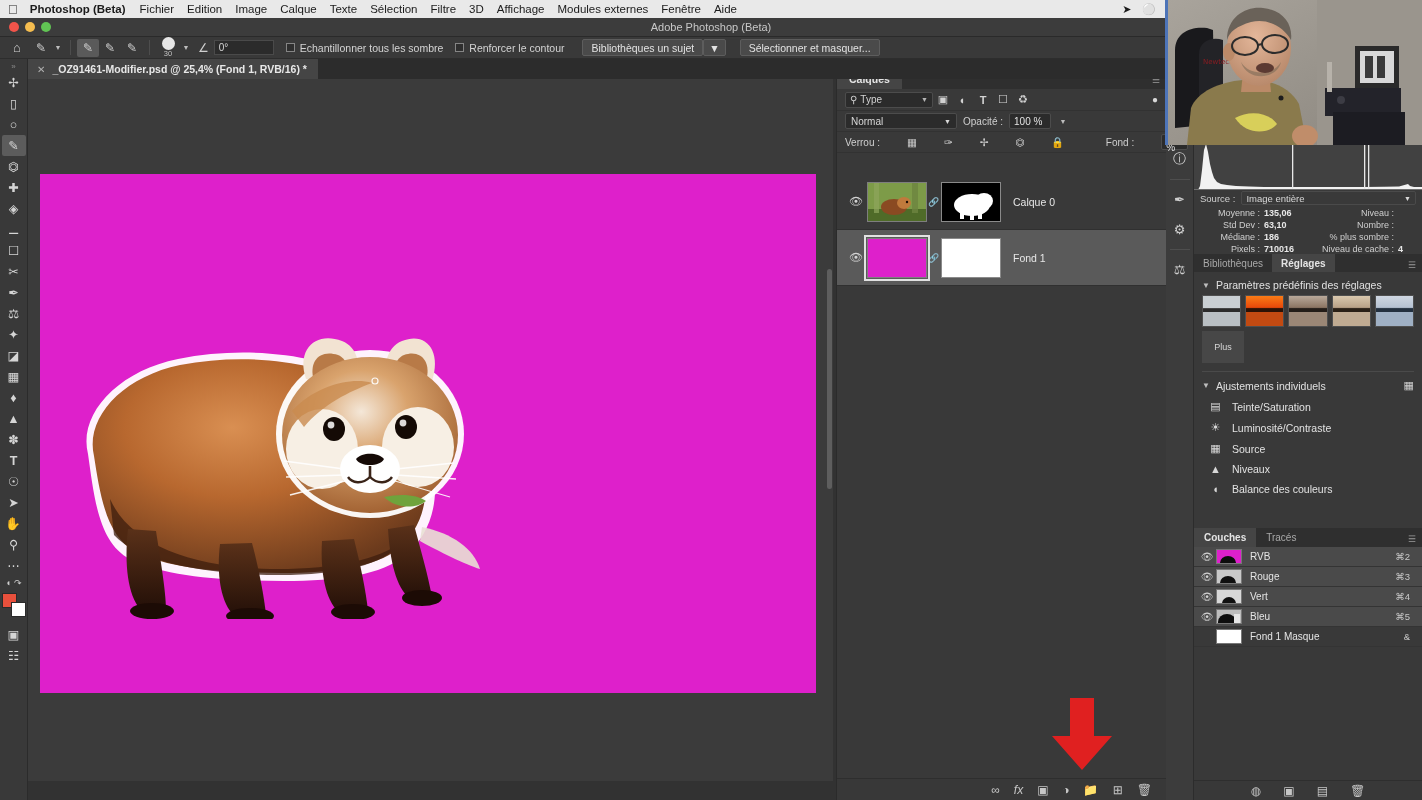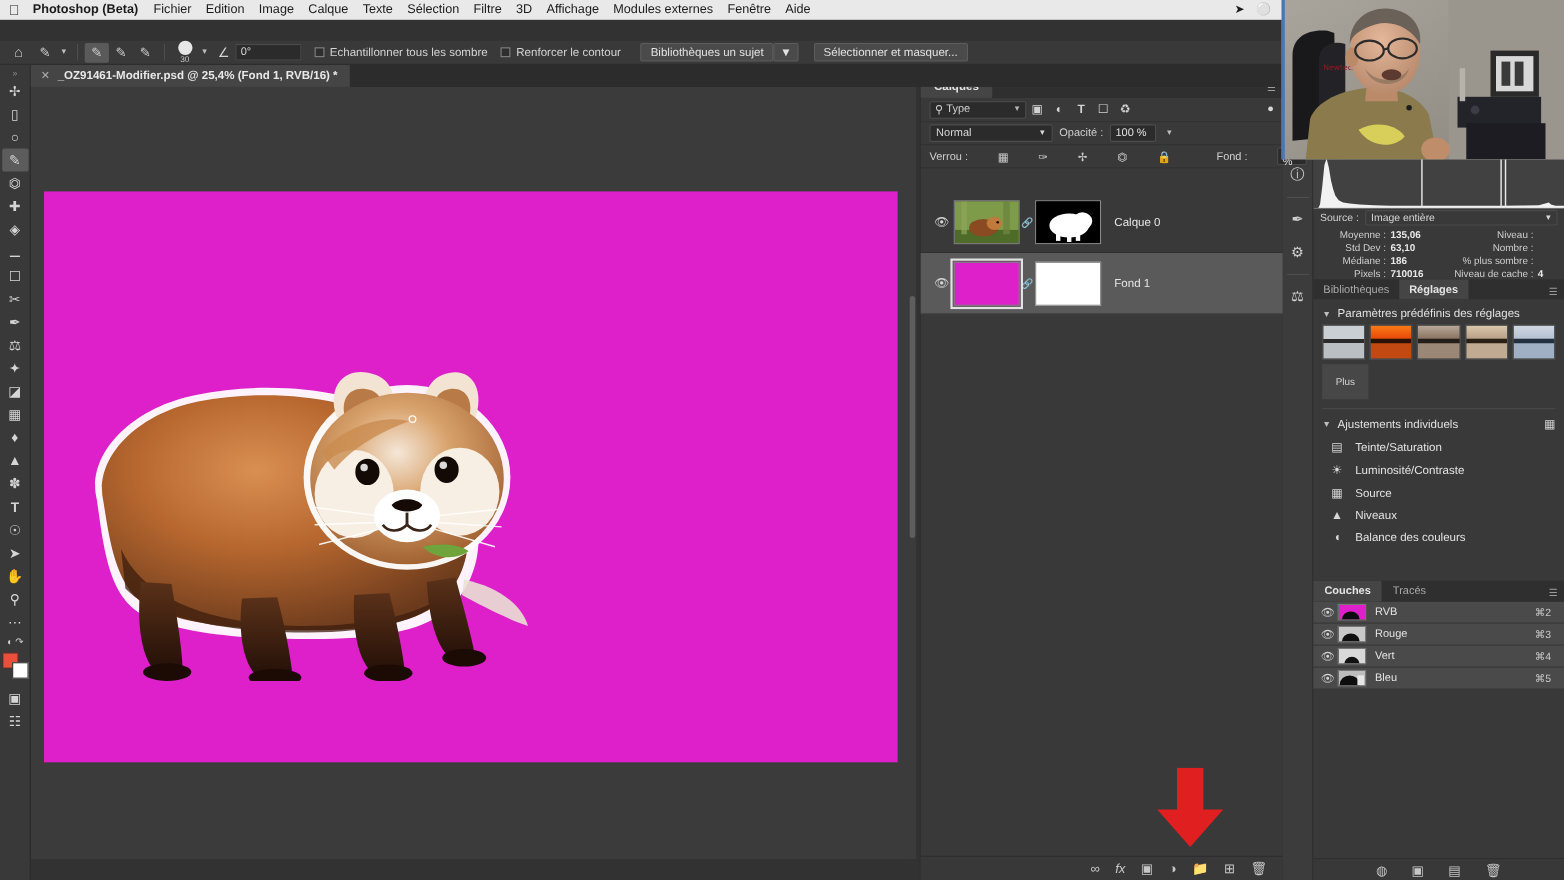--- a/index.html
+++ b/index.html
@@ -313,20 +313,28 @@
       <span>☲</span>
       <span>▤</span>
       <span>◻</span>
       <span>🔈</span>
       <span>◐</span>
       <span class="badge-box">BE</span>
       <span>⬢</span>
     </span>
   </div>
 
+  <div class="titlebar">
+    <div class="traffic">
+      <i class="t-red"></i>
+      <i class="t-yel"></i>
+      <i class="t-grn"></i>
+    </div>
+    <div class="wintitle">Adobe Photoshop (Beta)</div>
+  </div>
 
   <div class="optbar">
     <div class="opt-home">⌂</div>
     <div class="tool-chip">✎</div>
     <div class="caret">▼</div>
     <div class="vline"></div>
     <div class="tool-chip on">✎</div>
     <div class="tool-chip">✎</div>
     <div class="tool-chip">✎</div>
     <div class="vline"></div>
@@ -741,20 +749,26 @@
         <div class="ch-thumb">
           <svg viewBox="0 0 26 15" width="26" height="15">
               <rect width="26" height="15" fill="#bdbdbd"></rect>
               <ellipse cx="10" cy="12" rx="9" ry="8" fill="#0e0e0e"></ellipse>
               <rect x="17" y="4" width="6" height="9" fill="#e6e6e6"></rect>
             </svg>
         </div>
         <span class="ch-name">Bleu</span>
         <span class="ch-key">⌘5</span>
       </div>
+      <div class="chanrow plain">
+        <span class="ch-eye"></span>
+        <div class="ch-thumb" style="background:#fff;"></div>
+        <span class="ch-name">Fond 1 Masque</span>
+        <span class="ch-key">&amp;</span>
+      </div>
 
       <div class="chanfoot">
         <span class="pfico">◍</span>
         <span class="pfico">▣</span>
         <span class="pfico">▤</span>
         <span class="pfico">🗑</span>
       </div>
     </div>
   </div>
 

